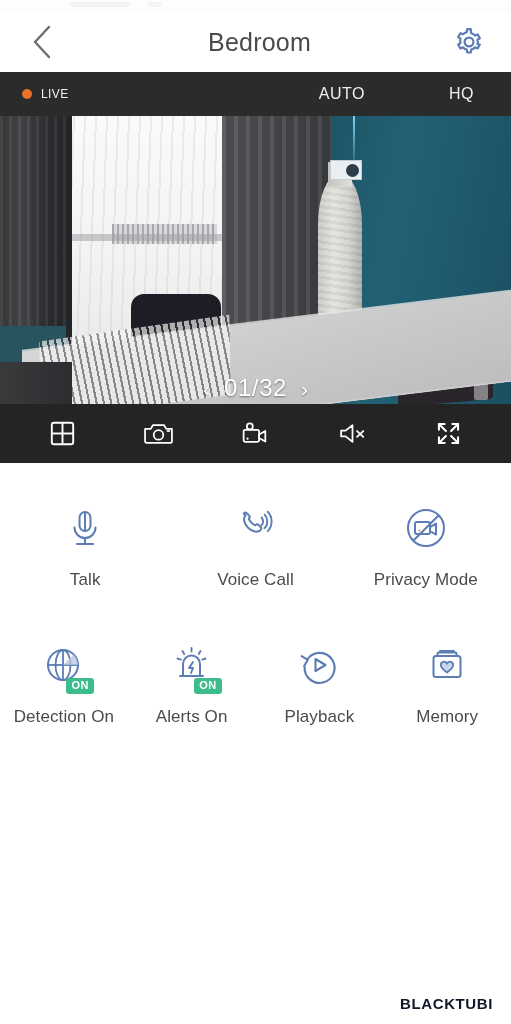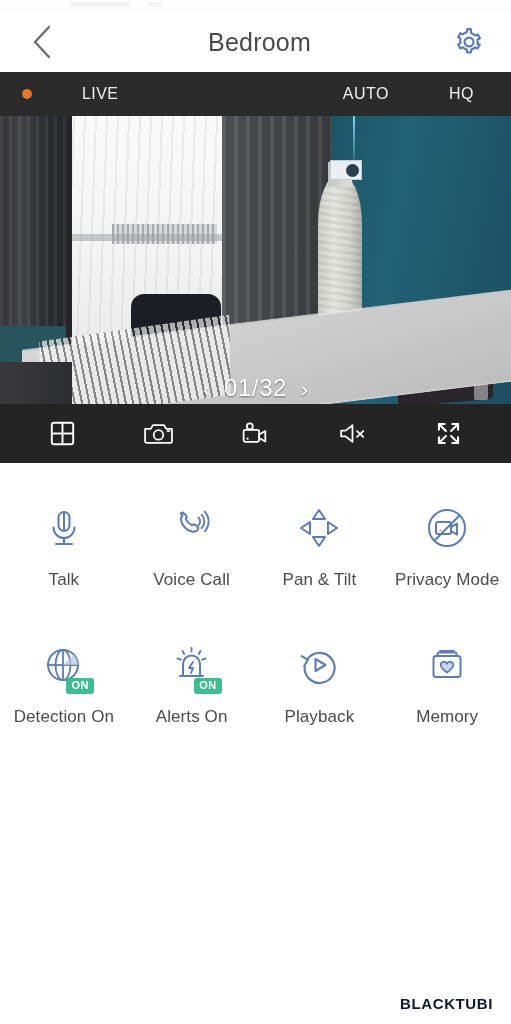--- a/index.html
+++ b/index.html
@@ -44,22 +44,22 @@
     cursor:pointer;z-index:2;
   }
 
   
   .live-bar{
     height:44px;width:511px;background:#2b2b2b;
     display:flex;align-items:center;position:relative;
   }
   .live-left{display:flex;align-items:center;gap:9px;padding-left:22px;}
   .live-dot{width:10px;height:10px;border-radius:50%;background:#e8732a;display:block;}
-  .live-text{color:#efefef;font-size:16px;letter-spacing:.4px;margin-left:41px;}
-  .live-right{position:absolute;right:0;top:0;height:100%;display:flex;align-items:center;}
+  .live-text{color:#efefef;font-size:12px;letter-spacing:.4px;}
+  .live-right{position:absolute;right:0;top:0;height:100%;display:flex;align-items:center;gap:24px;}
   .quality-btn{
     color:#efefef;font-size:16px;letter-spacing:.5px;cursor:pointer;
     padding:0 6px;
   }
   .quality-btn.auto{margin-right:48px;}
   .quality-btn.hq{margin-right:31px;}
 
   
   .video-wrap{
     width:511px;height:288px;position:relative;overflow:hidden;background:#2a3c44;
@@ -380,31 +380,20 @@
         <svg class="ic" width="44" height="44" viewBox="0 0 44 44">
           <path d="M12.5 9.5c-2.6 2.6-1.6 8 2.6 12.2s9.6 5.2 12.2 2.6c1.2-1.2 1.4-2.2.6-3l-2.6-2.6c-.8-.8-1.8-.6-3 .6-1.1-.4-2.6-1.4-3.9-2.7s-2.3-2.8-2.7-3.9c1.2-1.2 1.4-2.2.6-3l-2.6-2.6c-.8-.8-1.8-.6-3 .4z" fill="none" stroke="#5b7cb5" stroke-width="2" stroke-linejoin="round"></path>
           <path d="M28.5 11.5a5.6 5.6 0 0 1 0 7.8" fill="none" stroke="#5b7cb5" stroke-width="1.9" stroke-linecap="round"></path>
           <path d="M31.6 8.6a9.8 9.8 0 0 1 0 13.6" fill="none" stroke="#5b7cb5" stroke-width="1.9" stroke-linecap="round"></path>
           <path d="M34.7 5.7a14 14 0 0 1 0 19.4" fill="none" stroke="#5b7cb5" stroke-width="1.9" stroke-linecap="round"></path>
         </svg>
       </div>
       <div class="func-label">Voice Call</div>
     </div>
 
-    <div class="func-cell">
-      <div class="func-icon">
-        <svg class="ic" width="44" height="44" viewBox="0 0 44 44">
-          <path d="M22 4 L28 13 H16 Z" fill="none" stroke="#5b7cb5" stroke-width="2" stroke-linejoin="round"></path>
-          <path d="M22 40 L28 31 H16 Z" fill="none" stroke="#5b7cb5" stroke-width="2" stroke-linejoin="round"></path>
-          <path d="M4 22 L13 16 V28 Z" fill="none" stroke="#5b7cb5" stroke-width="2" stroke-linejoin="round"></path>
-          <path d="M40 22 L31 16 V28 Z" fill="none" stroke="#5b7cb5" stroke-width="2" stroke-linejoin="round"></path>
-        </svg>
-      </div>
-      <div class="func-label">Pan &amp; Tilt</div>
-    </div>
 
     <div class="func-cell">
       <div class="func-icon">
         <svg class="ic" width="46" height="46" viewBox="0 0 46 46">
           <circle cx="23" cy="23" r="18" fill="none" stroke="#5b7cb5" stroke-width="2"></circle>
           <rect x="12" y="17" width="15" height="12" rx="2" fill="none" stroke="#5b7cb5" stroke-width="2"></rect>
           <path d="M27 22.2l6-3.6v11l-6-3.6z" fill="none" stroke="#5b7cb5" stroke-width="2" stroke-linejoin="round"></path>
           <circle cx="16.4" cy="25.4" r="1" fill="#d08a8a"></circle>
           <line x1="10.5" y1="35.5" x2="35.5" y2="10.5" stroke="#5b7cb5" stroke-width="2" stroke-linecap="round"></line>
         </svg>

